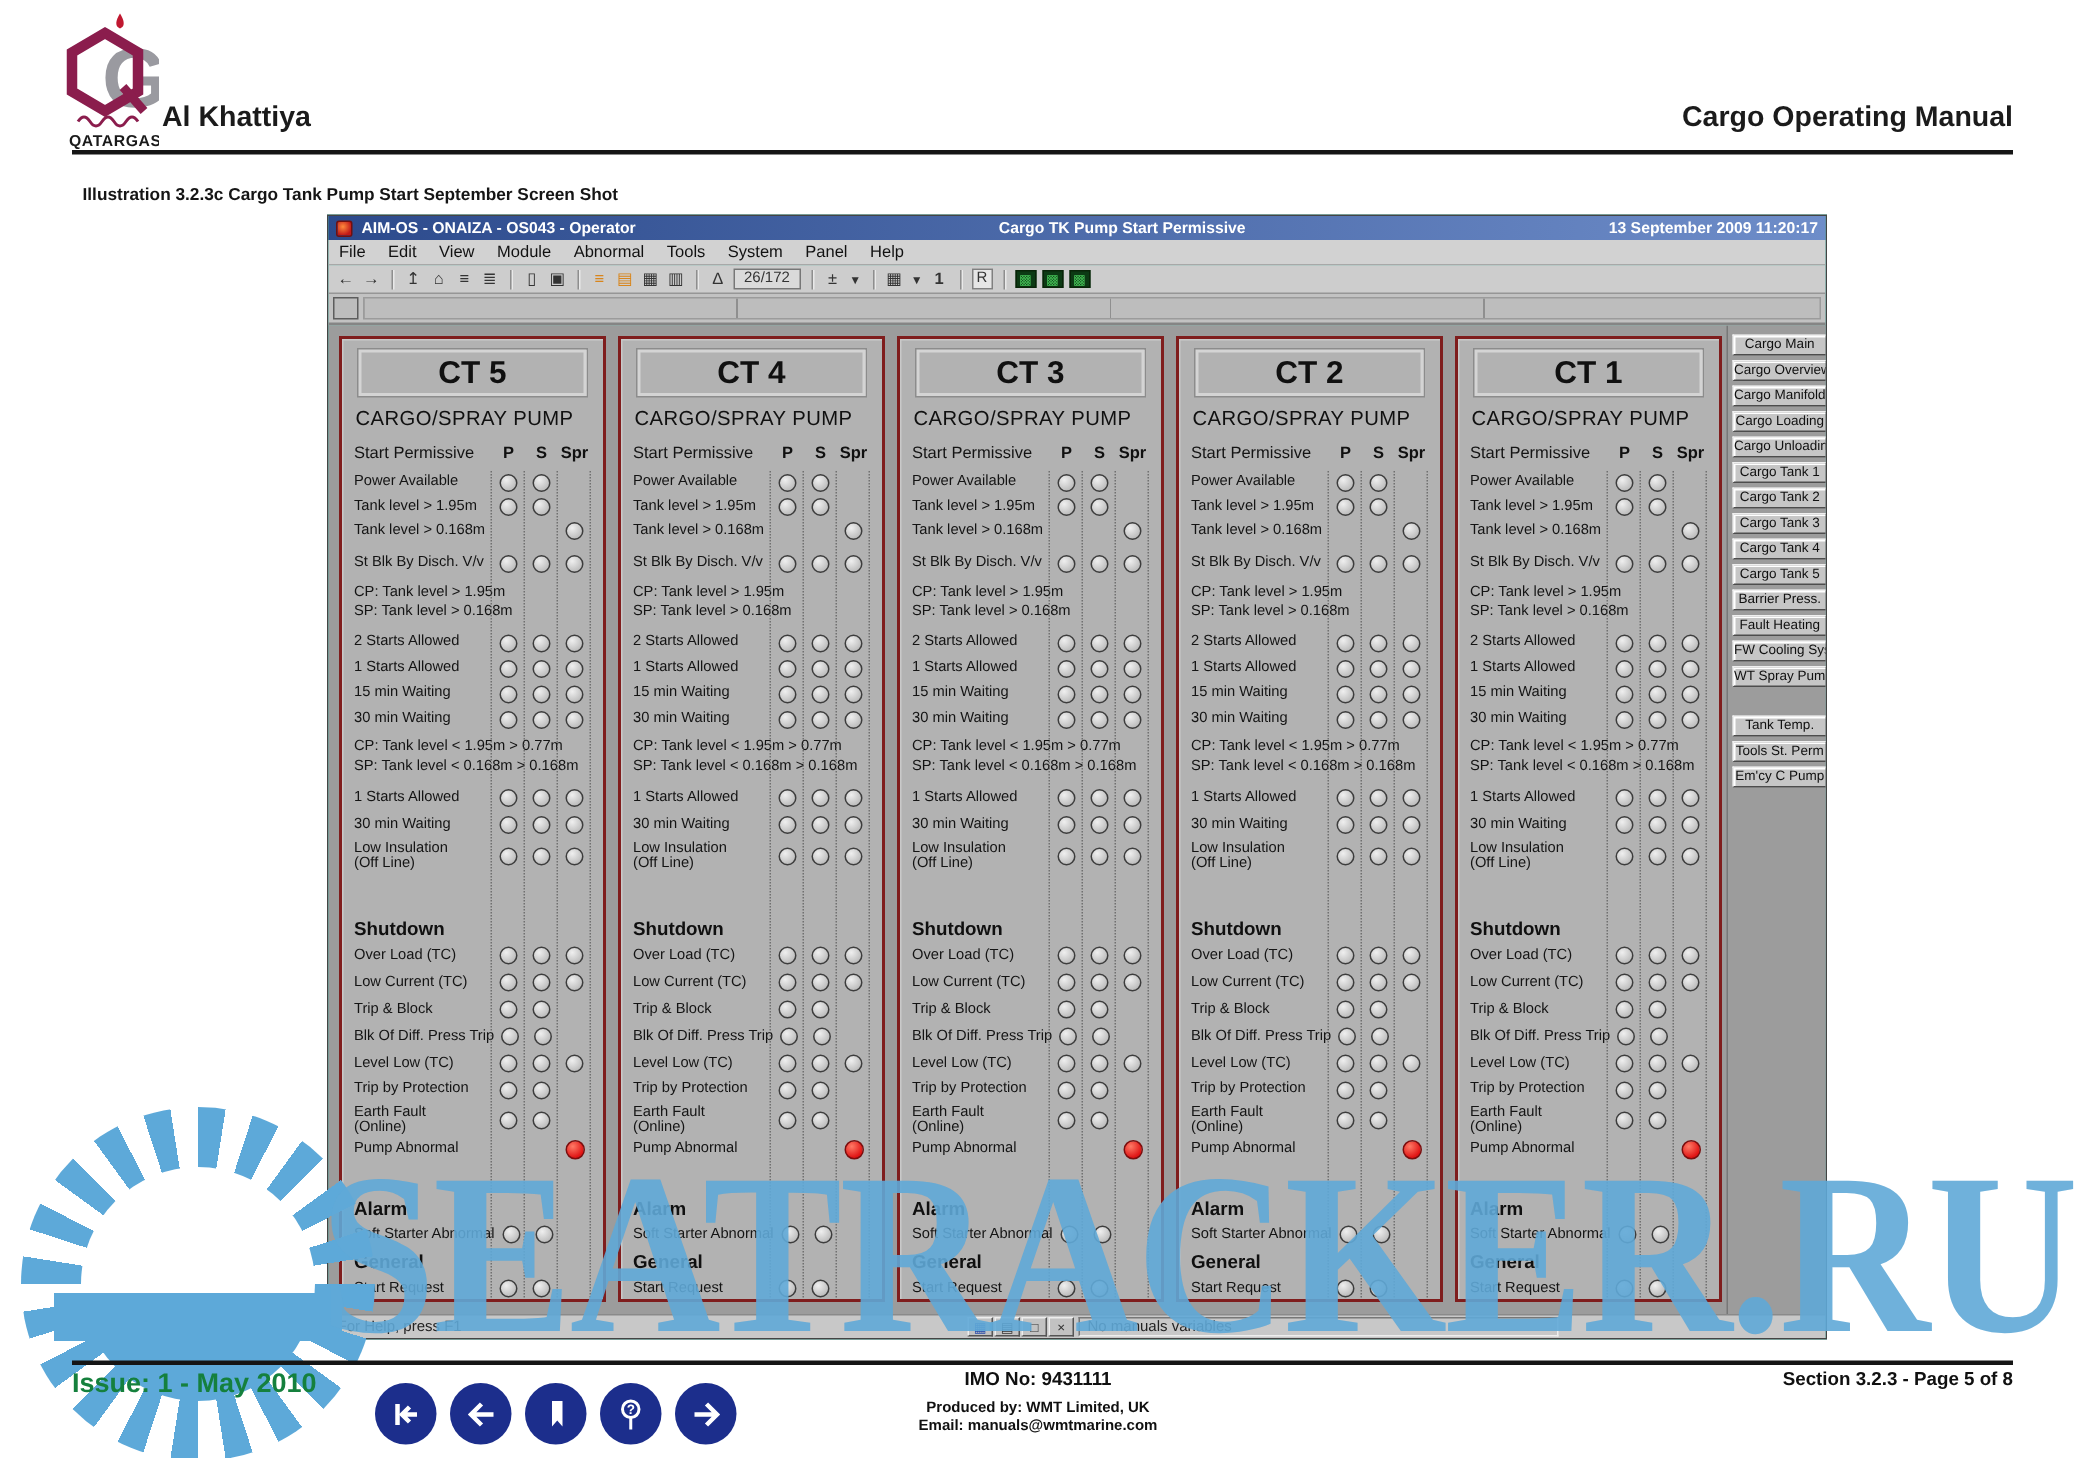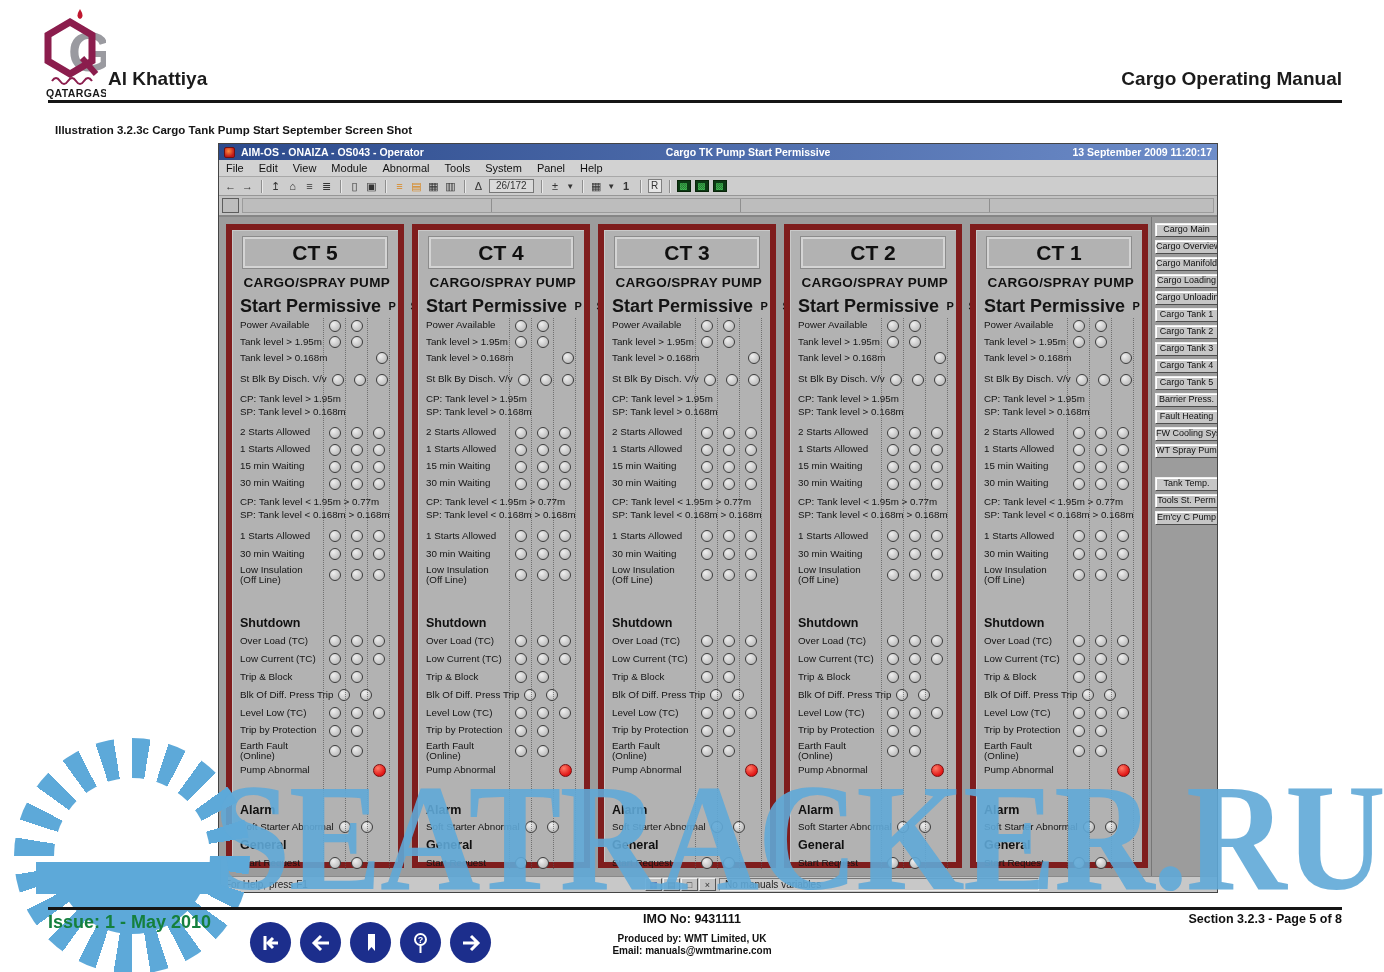--- a/index.html
+++ b/index.html
@@ -34,29 +34,29 @@
   .t-icon.counter { border:1px solid #777; background:#dadada; height:14px; line-height:12px; padding:0 6px; font-size:10px; }
   .t-icon.green { background:#0c3a14; color:#45c257; border:1px solid #082408; width:14px; height:12px; line-height:10px; font-size:9px; }
   .t-sep { width:1px; height:13px; background:#8e8e8e; box-shadow:1px 0 0 #e9e9e9; margin:0 3px; flex:none; }
   .tabrow { height:21px; background:#c2c2c2; border-bottom:2px solid #858585; display:flex; padding:2px 3px; flex:none; }
   .tab-cell { width:17px; border:1px solid #5d5d5d; background:#bdbdbd; margin-right:3px; flex:none; }
   .tab-strip { flex:1; border:1px solid #9b9b9b; background:#bdbdbd;
                background-image:repeating-linear-gradient(90deg, transparent 0 248px, #8f8f8f 248px 249px); }
 
   .main { flex:1; display:flex; background:#9c9c9c; overflow:hidden; }
   .panels { display:flex; gap:8px; padding:7px 3px 8px 7px; flex:1; }
-  .panel { width:178px; flex:none; background:#b2b2b2; border:6px solid #7f1d1d;
+  .panel { width:178px; flex:none; background:#b2b2b2; border:2px solid #7f1d1d;
            box-shadow:inset 1px 1px 0 #c9c9c9; padding:5px 8px 4px; display:flex; flex-direction:column; }
   .tank-box { height:31px; margin:2px 3px 7px; border:2px solid #d4d4d4; box-shadow:0 0 0 1px #8c8c8c;
               display:flex; align-items:center; justify-content:center; font-size:21px; font-weight:bold; color:#101010; flex:none; }
-  .subtitle { font-size:13.5px; font-weight:bold; color:#101010; margin:0 0 6px 1px; letter-spacing:.3px; flex:none; white-space:nowrap;text-align:right; }
+  .subtitle { font-size:13.5px; font-weight:normal; color:#101010; margin:0 0 6px 1px; letter-spacing:.3px; flex:none; white-space:nowrap; }
   .row { display:flex; align-items:center; min-height:17px; }
   .row.hdr { min-height:20px; margin-bottom:1px; flex:none; }
   .rlabel { flex:1; font-size:9.8px; line-height:10.5px; color:#141414; white-space:nowrap; overflow:visible; }
-  .hlabel { font-size:18px; font-weight:bold; }
+  .hlabel { font-size:11px; font-weight:normal; }
   .cells { width:66px; display:flex; flex:none; }
   .cell { width:22px; display:flex; justify-content:center; align-items:center; }
   .colhead { font-weight:bold; font-size:11px; color:#101010; }
   .rows { position:relative; flex:1; display:flex; flex-direction:column; }
   .vline { position:absolute; top:1px; bottom:3px; width:0; border-left:1px dotted #555; opacity:.7; }
   .circle { width:12px; height:12px; border-radius:50%; border:1px solid #3d3d3d;
             background:radial-gradient(circle at 35% 30%, #efefef, #bdbdbd 75%); }
   .circle.red { width:13px; height:13px; border-color:#7a0e0e;
                 background:radial-gradient(circle at 35% 30%, #ff7a66, #e01515 70%); }
   .rhead { font-size:12.5px; font-weight:bold; color:#101010; min-height:19px; display:flex; align-items:center; }

